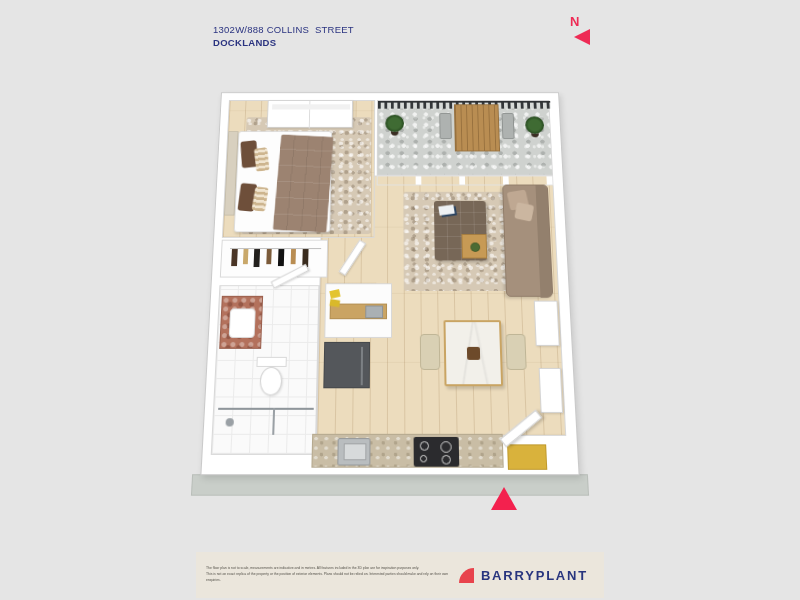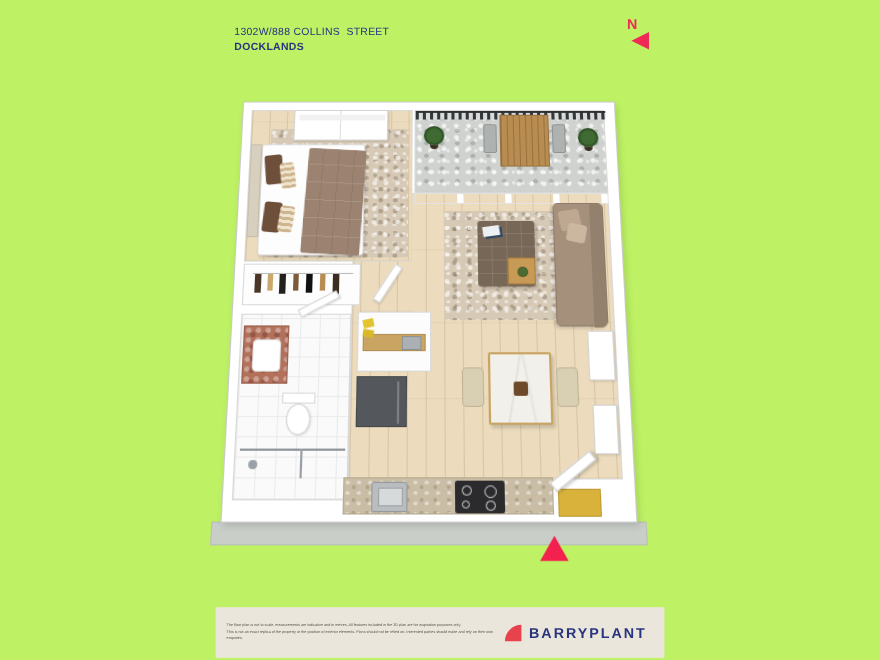--- a/index.html
+++ b/index.html
@@ -1,18 +1,18 @@
 <!DOCTYPE html>
 <html><head>
 <meta charset="utf-8">
 <style>
   * { margin:0; padding:0; box-sizing:border-box; }
   html,body { background:#fff; }
   body { font-family:"Liberation Sans", sans-serif; }
-  .stage { position:relative; width:800px; height:600px; background:#bef264; overflow:hidden; }
+  .stage { position:relative; width:800px; height:600px; background:#e5e5e5; overflow:hidden; }
 
   
   .header { position:absolute; left:213px; top:24px; color:#2A3380; }
   .addr   { font-size:9.5px; letter-spacing:.25px; white-space:pre; }
   .suburb { font-size:9.5px; font-weight:bold; letter-spacing:.3px; margin-top:2px; }
 
   
   .north-n { position:absolute; left:570px; top:14px; color:#EE2B55; font-size:13px; font-weight:bold; }
   .north-tri { position:absolute; left:574px; top:29px; width:0; height:0;
     border-top:8px solid transparent; border-bottom:8px solid transparent;

